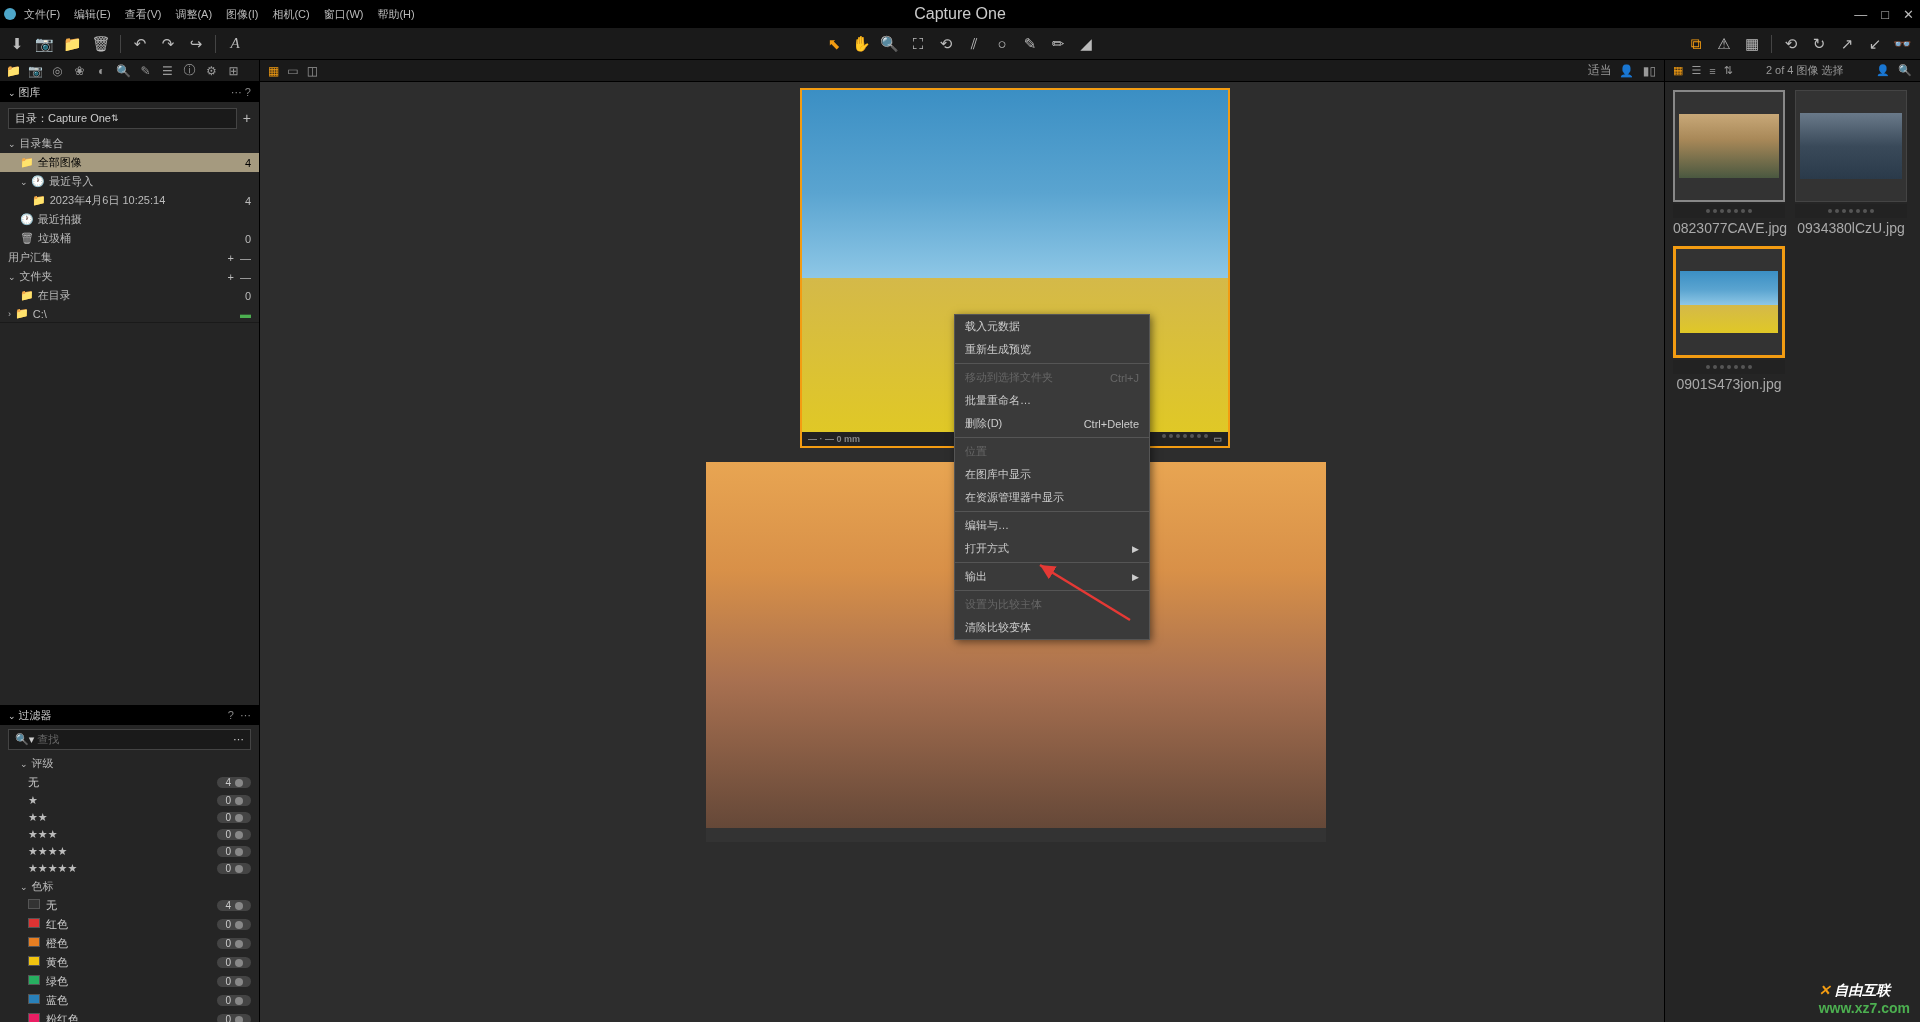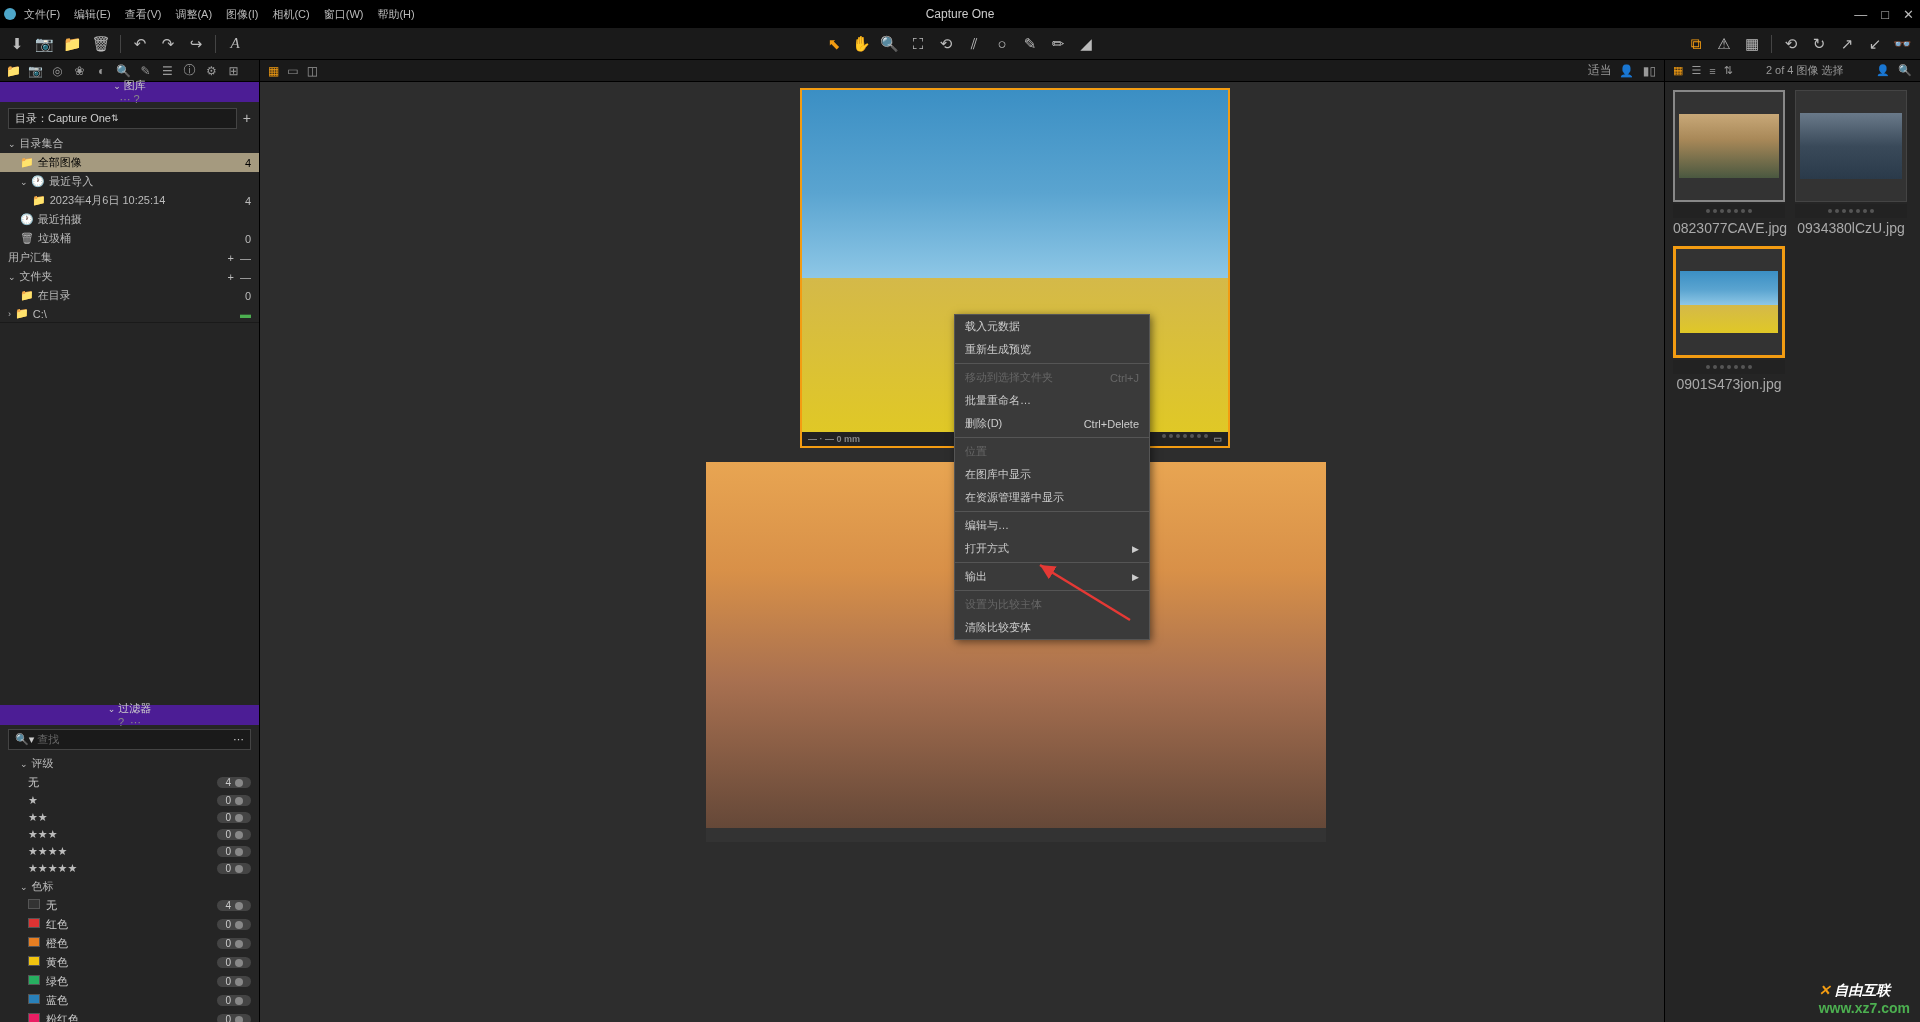--- a/index.html
+++ b/index.html
@@ -1,34 +1,34 @@
 <!DOCTYPE html>
 <html><head>
 <meta charset="utf-8">
 <style>
 * { margin: 0; padding: 0; box-sizing: border-box; font-family: "Microsoft YaHei", Arial, sans-serif; }
 body { background: #1e1e1e; color: #ccc; font-size: 11px; width: 1920px; height: 1022px; overflow: hidden; position: relative; }
 .titlebar { height: 28px; background: #000; display: flex; align-items: center; padding: 0 4px; position: relative; }
 .titlebar .app-icon { width: 12px; height: 12px; background: #4da6c9; border-radius: 50%; margin-right: 8px; }
 .titlebar .menus { display: flex; gap: 14px; font-size: 11px; color: #bbb; }
-.titlebar .title-center { position: absolute; left: 50%; transform: translateX(-50%); font-size: 12px; color: #ccc; }
+.titlebar .title-center { position: absolute; left: 50%; transform: translateX(-50%); font-size: 16px; color: #ccc; }
 .titlebar .win-controls { position: absolute; right: 6px; display: flex; gap: 14px; color: #bbb; font-size: 13px; }
 .main-toolbar { height: 32px; background: #1a1a1a; border-bottom: 1px solid #000; display: flex; align-items: center; padding: 0 8px; position: relative; }
 .main-toolbar .tb-group { display: flex; gap: 10px; align-items: center; }
 .main-toolbar .tb-icon { width: 18px; height: 18px; display: flex; align-items: center; justify-content: center; color: #bbb; font-size: 15px; }
 .main-toolbar .center-tools { position: absolute; left: 50%; transform: translateX(-50%); display: flex; gap: 10px; align-items: center; }
 .main-toolbar .right-tools { position: absolute; right: 8px; display: flex; gap: 10px; align-items: center; }
 .divider-v { width: 1px; height: 18px; background: #444; }
 .content { display: flex; height: calc(100% - 52px); }
 .left-panel { width: 260px; background: #252525; border-right: 1px solid #000; display: flex; flex-direction: column; }
 .tool-tabs { height: 22px; background: #1a1a1a; display: flex; align-items: center; gap: 7px; padding: 0 6px; border-bottom: 1px solid #000; }
 .tool-tabs .tab-btn { width: 15px; height: 15px; display: flex; align-items: center; justify-content: center; color: #999; font-size: 12px; }
 .tool-tabs .tab-btn.active { color: #f39c12; }
 .panel-section { border-bottom: 1px solid #1a1a1a; }
-.panel-header { height: 20px; display: flex; align-items: center; justify-content: center; padding: 0 8px; background: #4c1d95; font-size: 11px; color: #ccc; flex-direction: column; }
+.panel-header { height: 20px; display: flex; align-items: center; justify-content: space-between; padding: 0 8px; background: #000000; font-size: 11px; color: #ccc; }
 .panel-header .header-right { display: flex; gap: 8px; color: #888; }
 .catalog-selector { height: 24px; margin: 4px 8px; display: flex; align-items: center; gap: 6px; }
 .catalog-selector .select-box { flex: 1; background: #1a1a1a; border: 1px solid #444; padding: 2px 6px; font-size: 11px; color: #ccc; display: flex; align-items: center; }
 .catalog-selector .plus-btn { font-size: 14px; color: #bbb; }
 .tree { padding: 0; }
 .tree-row { display: flex; align-items: center; justify-content: space-between; padding: 2px 8px; font-size: 11px; color: #bbb; min-height: 16px; }
 .tree-row.highlighted { background: #a59a7f; color: #000; }
 .tree-row .row-left { display: flex; align-items: center; gap: 4px; }
 .tree-row .indent1 { padding-left: 12px; }
 .tree-row .indent2 { padding-left: 24px; }

